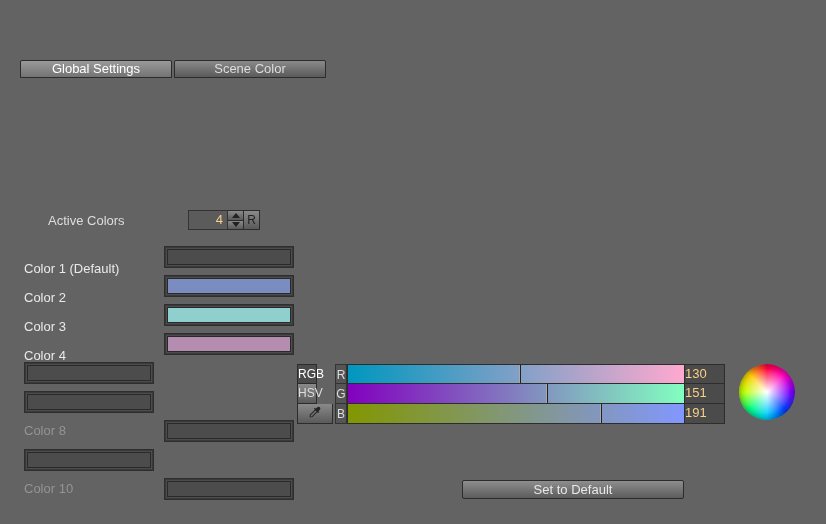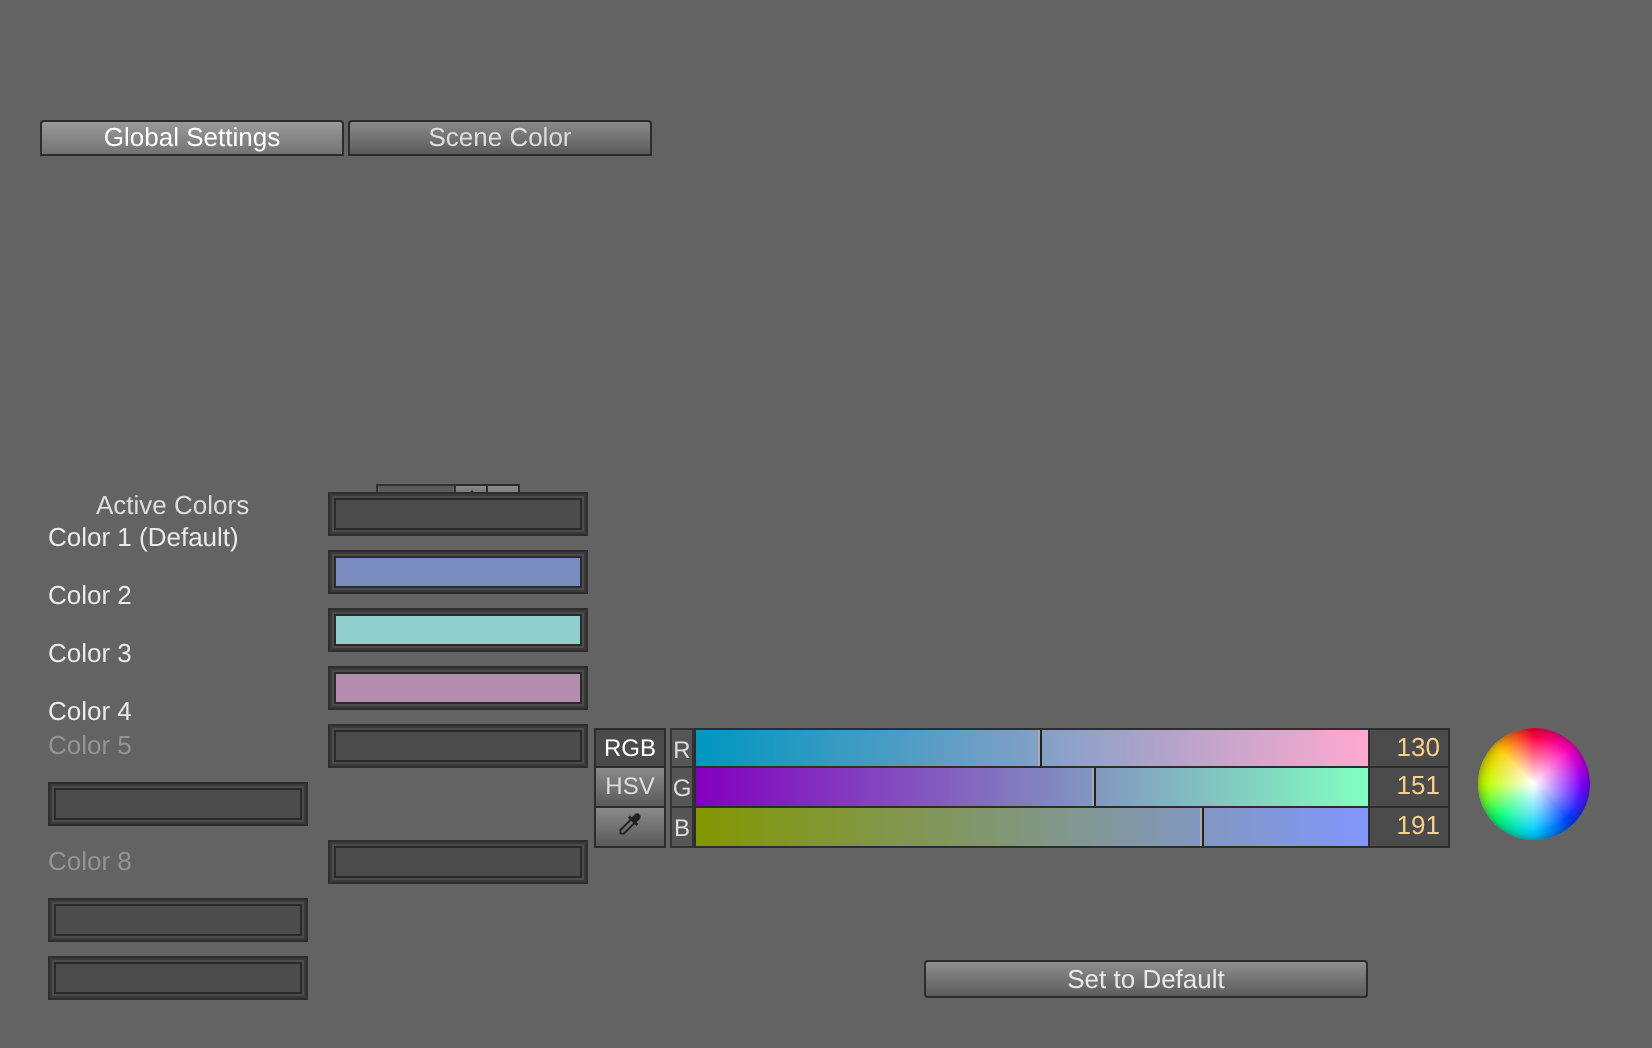--- a/index.html
+++ b/index.html
@@ -42,21 +42,20 @@
   }
 
   
   .active-colors-row {
     position: absolute;
     left: 48px;
     top: 210px;
     display: flex;
     align-items: center;
     height: 20px;
-    margin-top: 32px;
   }
   .ac-label { width: 116px; font-size: 13px; color: #ddd; }
   .ac-field {
     margin-left: 24px;
     width: 40px;
     height: 20px;
     background: #5b5b5b;
     border: 1px solid #333;
     text-align: right;
     padding-right: 4px;
@@ -142,21 +141,21 @@
     left: 297px;
     top: 364px;
     display: flex;
     align-items: flex-start;
   }
   .mode-col {
     display: flex;
     flex-direction: column;
   }
   .mode-btn {
-    width: 36px;
+    width: 20px;
     height: 20px;
     border: 1px solid #2c2c2c;
     background: linear-gradient(#8a8a8a, #5a5a5a);
     color: #ddd;
     font-size: 12px;
     line-height: 18px;
     text-align: center;
     cursor: pointer;
   }
   .mode-btn + .mode-btn,
@@ -215,21 +214,20 @@
     border-left: 1px solid #aaa;
     border-right: 1px solid #222;
   }
   .chan-val {
     width: 40px;
     height: 20px;
     background: #4b4b4b;
     border: 1px solid #2d2d2d;
     border-left: none;
     line-height: 18px;
-    text-align: right;
     padding-right: 4px;
     font-size: 13px;
     color: #f7cf8a;
   }
 
   
   .chan-row + .chan-row .chan-label,
   .chan-row + .chan-row .grad-wrap,
   .chan-row + .chan-row .chan-val { border-top: none; }
 
@@ -319,21 +317,20 @@
       </div>
     </div>
     <div class="color-row">
       <span class="color-label active">Color 4</span>
       <div class="swatch">
         <div class="swatch-deep"></div>
         <div class="swatch-inner" style="background:#b58db0"></div>
       </div>
     </div>
     <div class="color-row">
-      <span class="color-label inactive">Color 5</span>
       <div class="swatch">
         <div class="swatch-deep"></div>
         <div class="swatch-inner" style="background:#4c4c4c"></div>
       </div>
     </div>
     <div class="color-row">
       <div class="swatch">
         <div class="swatch-deep"></div>
         <div class="swatch-inner" style="background:#4c4c4c"></div>
       </div>
@@ -345,20 +342,21 @@
         <div class="swatch-inner" style="background:#4c4c4c"></div>
       </div>
     </div>
     <div class="color-row">
       <div class="swatch">
         <div class="swatch-deep"></div>
         <div class="swatch-inner" style="background:#4c4c4c"></div>
       </div>
     </div>
     <div class="color-row">
+      <span class="color-label inactive">Color 10</span>
       <div class="swatch">
         <div class="swatch-deep"></div>
         <div class="swatch-inner" style="background:#4c4c4c"></div>
       </div>
     </div>
   </div>
 
 <div class="mix-panel">
   <div class="mode-col">
     <div class="mode-btn selected">RGB</div>

